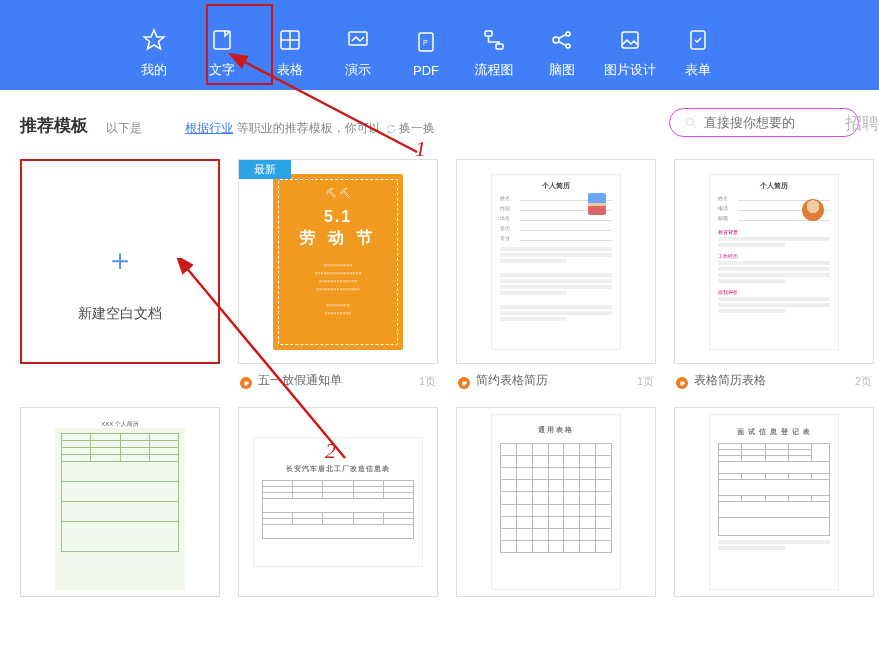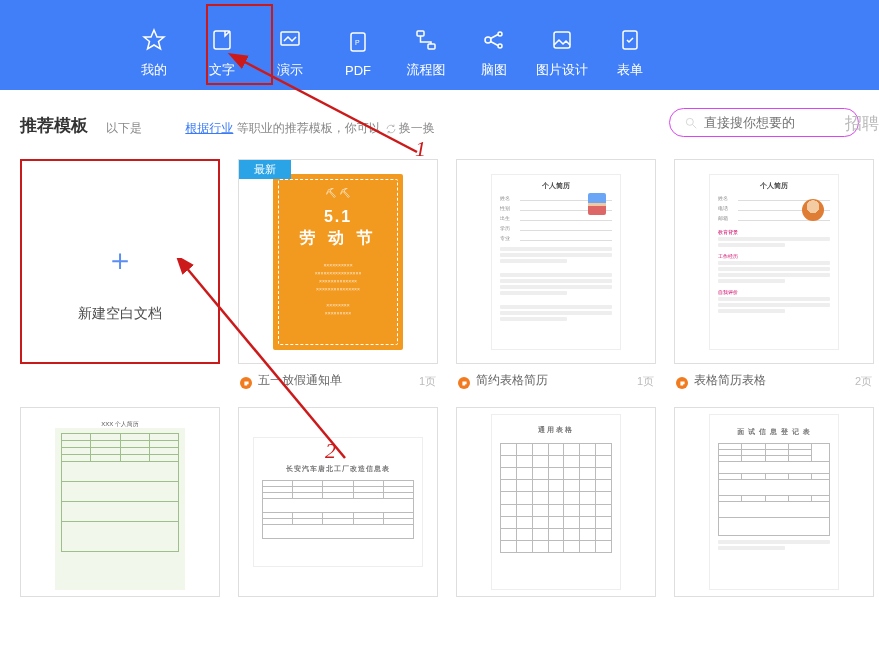--- a/index.html
+++ b/index.html
@@ -252,20 +252,30 @@
     <span>我的</span>
   </div>
   <div class="nav-item">
     <span class="icon">
       <svg viewBox="0 0 24 24" width="24" height="24">
           <rect x="4" y="3" width="16" height="18" rx="2"></rect>
           <path d="M15 3v5l5-5"></path>
         </svg>
     </span>
     <span>文字</span>
+  </div>
+  <div class="nav-item">
+    <span class="icon">
+      <svg viewBox="0 0 24 24" width="24" height="24">
+          <rect x="3" y="3" width="18" height="18" rx="2"></rect>
+          <line x1="3" y1="12" x2="21" y2="12"></line>
+          <line x1="12" y1="3" x2="12" y2="21"></line>
+        </svg>
+    </span>
+    <span>表格</span>
   </div>
   <div class="nav-item">
     <span class="icon">
       <svg viewBox="0 0 24 24" width="24" height="24">
           <rect x="3" y="4" width="18" height="13" rx="1"></rect>
           <polyline points="6 13 10 9 14 13 18 9"></polyline>
         </svg>
     </span>
     <span>演示</span>
   </div>

